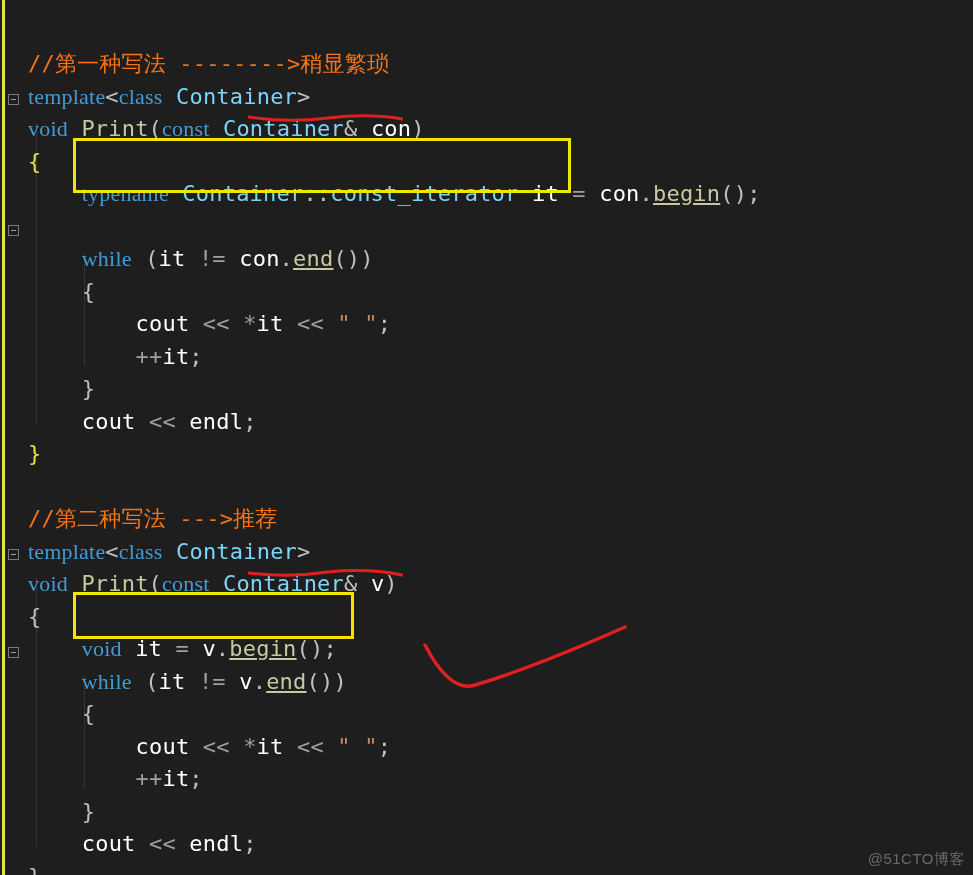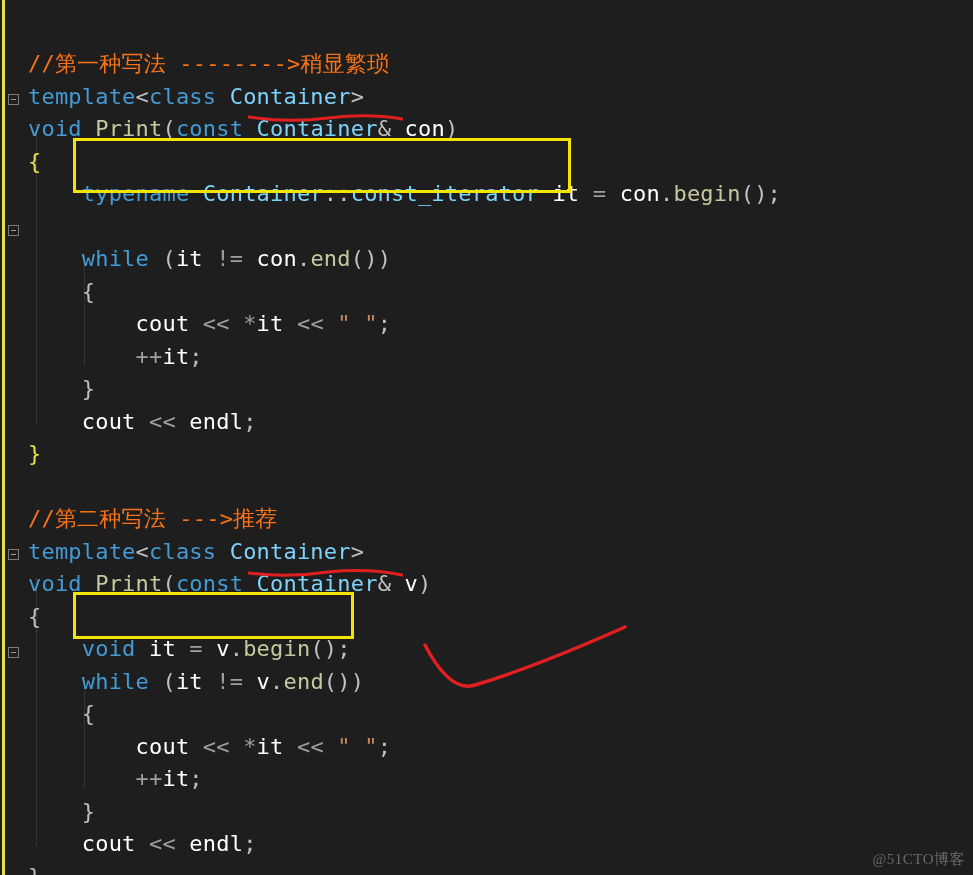--- a/index.html
+++ b/index.html
@@ -47,23 +47,23 @@
   .fold:before { left:2px; right:2px; top:4px; height:1px; }
   .code {
     position: absolute;
     left: 28px;
     top: 26px;
     white-space: pre;
     line-height: 32.5px;
     letter-spacing: 0.2px;
   }
   .c-comment { color:#f97316; }
-  .c-kw      { color:#439bd6; }
+  .c-kw      { color:#439bd6;font-family:Liberation Serif, serif; }
   .c-type    { color:#7dd3fc; }
-  .c-func    { color:#c8c8a0; }
+  .c-func    { color:#c8c8a0;text-decoration:underline; }
   .c-punct   { color:#c0c0c0; }
   .c-punct-b { color:#e6e04b; } 
   .c-str     { color:#c88c60; }
   .c-ident   { color:#ffffff; }
   .c-op      { color:#a0a0a0; }
   .guide {
     position: absolute;
     width: 0;
     border-left: 1px dotted #4b4b4b;
   }
@@ -76,21 +76,21 @@
     position: absolute;
     height: 6px;
   }
   .underline-red svg { display:block; }
   .watermark {
     position: absolute;
     right: 8px;
     bottom: 6px;
     color: #6a6a6a;
     font-size: 15px;
-    font-family: Liberation Serif, serif;
+    font-family: Liberation Sans, sans-serif;
     letter-spacing: 0.5px;
   }
   .annot {
     position:absolute;
   }
 </style>
 </head>
 <body>
 
 <div class="editor">

